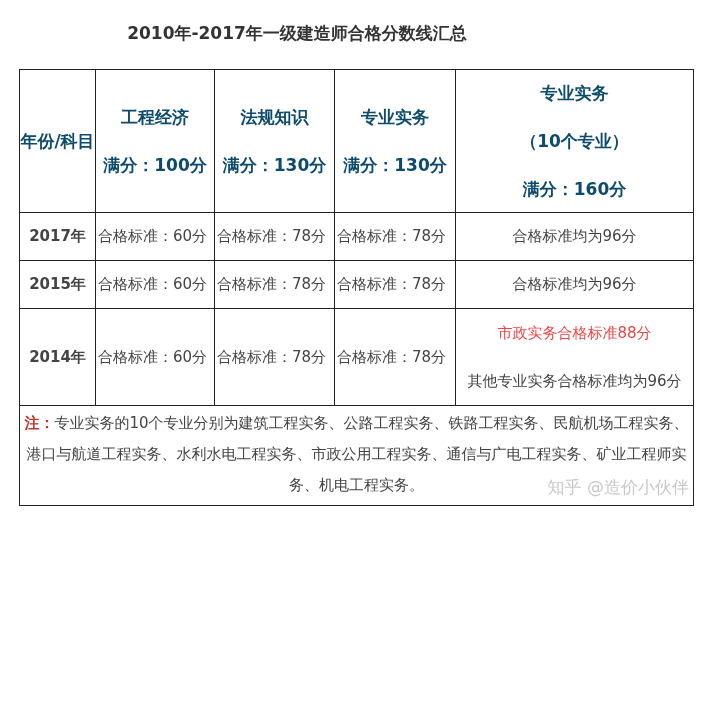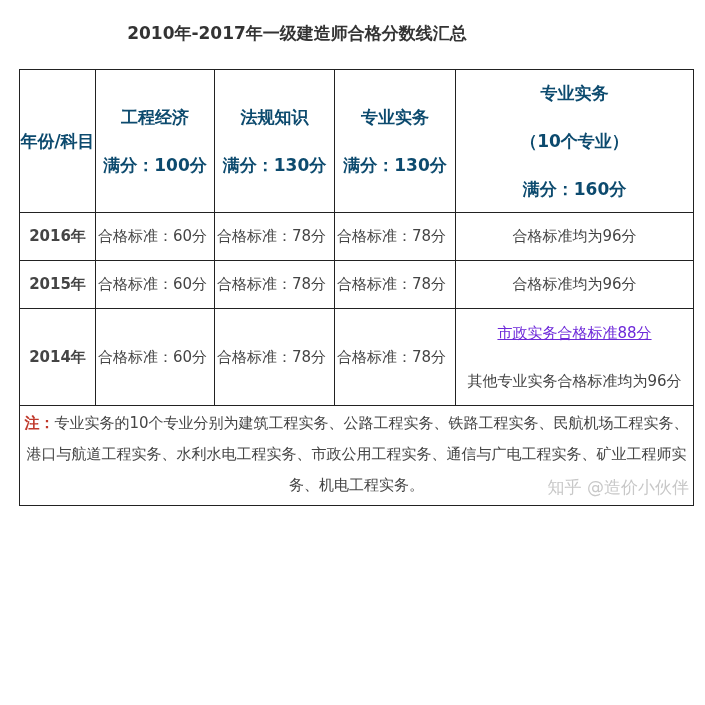--- a/index.html
+++ b/index.html
@@ -10,21 +10,21 @@
   table.grid { position:absolute; left:19px; top:69px; width:674px;
                border-collapse:collapse; table-layout:fixed; }
   table.grid td { border:1.5px solid #222; padding:0; text-align:center; vertical-align:middle;
                   font-size:15px; color:#444; }
   table.grid tr.head td { height:142px; font-weight:bold; color:#0c4a6e; font-size:17px; }
   table.grid tr.row td { height:47px; }
   table.grid tr.row.tall td { height:96px; }
   .year { font-weight:bold; color:#333; }
   .hline { display:block; line-height:24px; }
   .gap { display:block; height:24px; }
-  .red { color:#6d28d9;text-decoration:underline; }
+  .red { color:#ef4444; }
   .cell-left { text-align:left !important; padding-left:2px !important; white-space:nowrap; }
   .note-cell { text-align:left; padding:2px 2px 4px 2px !important; line-height:31px;
                font-size:15px; color:#333; height:88px; position:relative; vertical-align:top !important;margin-left:44px; }
   .note-label { color:#c0392b; font-weight:bold; }
   .watermark { position:absolute; right:4px; bottom:8px; font-size:17px; color:#c8c8c8; line-height:20px; }
 </style>
 </head>
 <body>
 
 <div class="title">2010年-2017年一级建造师合格分数线汇总</div>
@@ -58,21 +58,21 @@
     <td>
       <span class="hline">专业实务</span>
       <span class="gap"></span>
       <span class="hline">（10个专业）</span>
       <span class="gap"></span>
       <span class="hline">满分：160分</span>
     </td>
   </tr>
 
   <tr class="row">
-    <td class="year">2016年</td>
+    <td class="year">2017年</td>
     <td class="cell-left">合格标准：60分</td>
     <td class="cell-left">合格标准：78分</td>
     <td class="cell-left">合格标准：78分</td>
     <td>合格标准均为96分</td>
   </tr>
   <tr class="row">
     <td class="year">2015年</td>
     <td class="cell-left">合格标准：60分</td>
     <td class="cell-left">合格标准：78分</td>
     <td class="cell-left">合格标准：78分</td>

